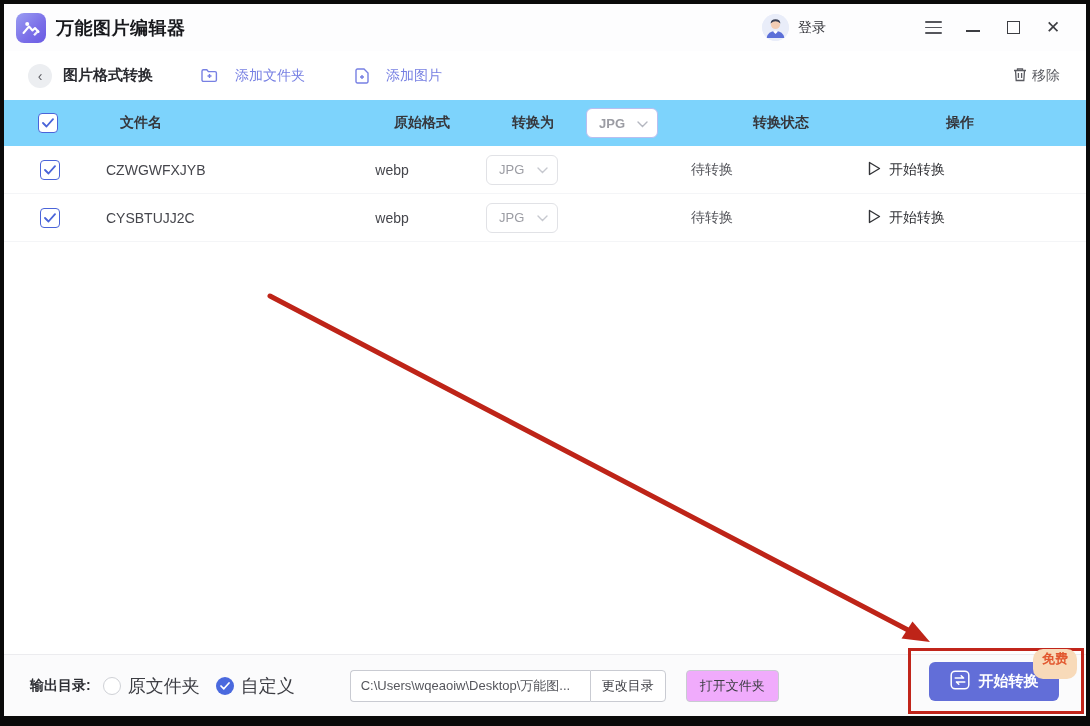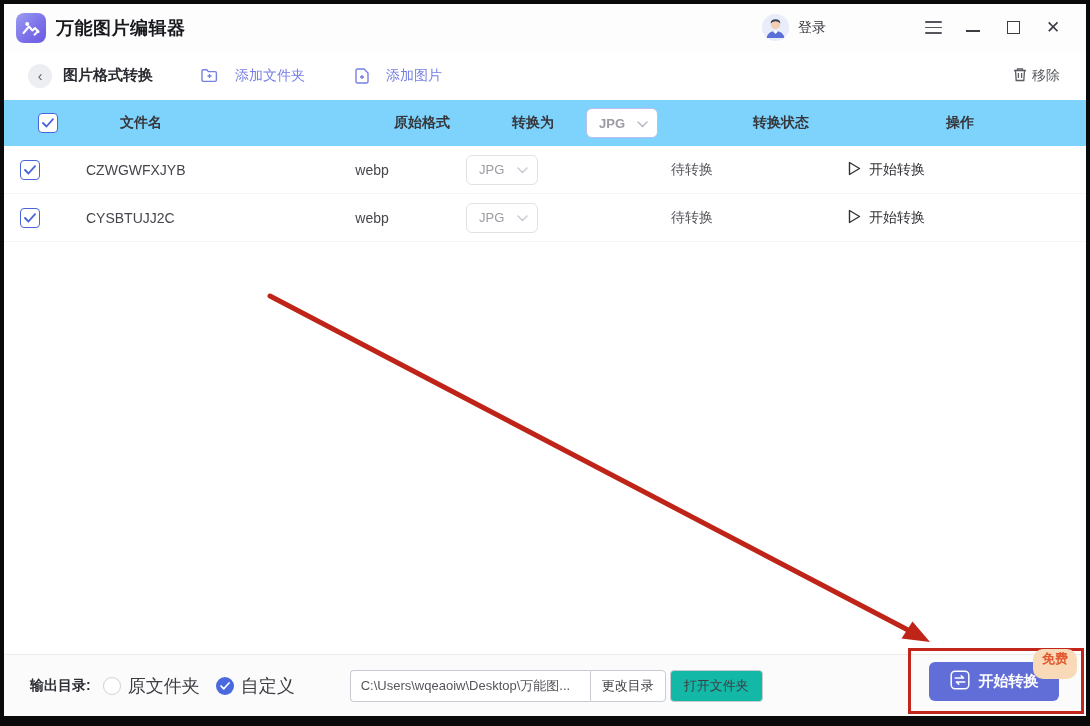--- a/index.html
+++ b/index.html
@@ -27,45 +27,45 @@
   
   .toolbar { height:49px; flex:0 0 49px; display:flex; align-items:center; padding:0 26px 0 24px; background:#ffffff; }
   .back-btn { width:24px; height:24px; border-radius:50%; background:#eceef1; display:flex; align-items:center; justify-content:center; cursor:pointer; margin-right:11px; color:#5b5c62; font-size:14px; }
   .page-title { font-size:15px; font-weight:600; color:#2a2b30; margin-right:48px; }
   .tool-link { display:flex; align-items:center; gap:17px; color:#7780e3; font-size:14px; cursor:pointer; margin-right:50px; }
   .tool-link svg { display:block; }
   .remove-link { margin-left:auto; margin-right:0; display:flex; align-items:center; gap:5px; color:#595a60; font-size:14px; cursor:pointer; }
 
   
   .thead { height:46px; flex:0 0 46px; background:#7dd3fc; display:flex; align-items:center; padding-left:34px; font-size:14px; font-weight:bold; color:#36373c;gap:16px; }
-  .trow { height:48px; flex:0 0 48px; background:#fff; display:flex; align-items:center; padding-left:16px; font-size:14px; color:#45464c; border-bottom:1px solid #f4f5f7; }
+  .trow { height:48px; flex:0 0 48px; background:#fff; display:flex; align-items:center; padding-left:36px; font-size:14px; color:#45464c; border-bottom:1px solid #f4f5f7; }
   .col-cb { width:66px; display:flex; align-items:center; }
   .col-name { width:212px; }
   .col-fmt { width:148px;text-align:center; }
   .col-conv { width:225px; display:flex; align-items:center; gap:12px; }
   .col-status { width:177px; color:#55565c; }
   .col-op { flex:1; display:flex; align-items:center; gap:8px; }
 
   .checkbox { width:20px; height:20px; border:1.5px solid #4a64d9; border-radius:4px; background:#fff; display:flex; align-items:center; justify-content:center; cursor:pointer; }
   .select { height:30px; width:72px; border:1px solid #e1e2e6; border-radius:6px; background:#fff; display:flex; align-items:center; justify-content:space-between; padding:0 9px 0 12px; font-size:13px; color:#9b9ca3; cursor:pointer;margin-left:20px; }
   .select.accent { border-color:#b9bef0; }
   .op-action { display:flex; align-items:center; gap:8px; color:#333438; cursor:pointer; }
 
   .spacer { flex:1 1 auto; background:#fff; }
 
   
   .footer { height:62px; flex:0 0 62px; border-top:1px solid #ececef; background:#fbfbfc; display:flex; align-items:center; padding:0 26px; }
   .out-label { font-size:14px; font-weight:bold; color:#2e2f34; margin-right:12px; }
   .radio-item { display:flex; align-items:center; gap:7px; margin-right:16px; font-size:18px; color:#3c3d43; cursor:pointer; }
   .radio { width:18px; height:18px; border-radius:50%; border:1.5px solid #cfd1d6; background:#fff; display:flex; align-items:center; justify-content:center; }
   .radio.checked { border:none; background:#4a69de; }
-  .path-wrap { display:flex; align-items:flex-start; margin-right:4px;padding-left:39px; }
+  .path-wrap { display:flex; align-items:flex-start; margin-right:20px;padding-left:39px; }
   .path-input { width:240px; height:32px; border:1px solid #c9cbd2; border-right:none; border-radius:4px 0 0 4px; padding:0 10px; font-size:13px; color:#55565c; background:#fff; outline:none; font-family:"Liberation Sans",sans-serif; }
   .btn-attached { height:32px; border:1px solid #c9cbd2; border-radius:0 4px 4px 0; background:#fff; font-size:13px; color:#3c3d43; padding:0 11px; cursor:pointer; font-family:"Liberation Sans",sans-serif; }
-  .btn-plain { height:32px; border:1px solid #c9cbd2; border-radius:4px; background:#14b8a6; font-size:13px; color:#3c3d43; padding:0 13px; cursor:pointer; font-family:"Liberation Sans",sans-serif; }
+  .btn-plain { height:32px; border:1px solid #c9cbd2; border-radius:4px; background:#f0abfc; font-size:13px; color:#3c3d43; padding:0 13px; cursor:pointer; font-family:"Liberation Sans",sans-serif; }
 
   
   .highlight-group { position:absolute; left:908px; top:648px; width:176px; height:66px; z-index:40; }
   .red-frame { position:absolute; inset:0; border:3px solid #c1251b; }
   .start-btn { position:absolute; left:21px; top:14px; width:130px; height:39px; background:#626ed8; border:none; border-radius:6px; color:#fff; font-size:15px; font-weight:bold; display:flex; align-items:center; justify-content:center; gap:9px; cursor:pointer; font-family:"Liberation Sans",sans-serif; }
   .free-badge { position:absolute; right:7px; top:1px; background:#f8dab9; color:#e2582f; font-size:13px; font-weight:bold; padding:2px 9px 12px; border-radius:10px; line-height:1.2; }
 
   .arrow-overlay { position:absolute; left:0; top:0; z-index:30; pointer-events:none; }
 </style>
 </head>

